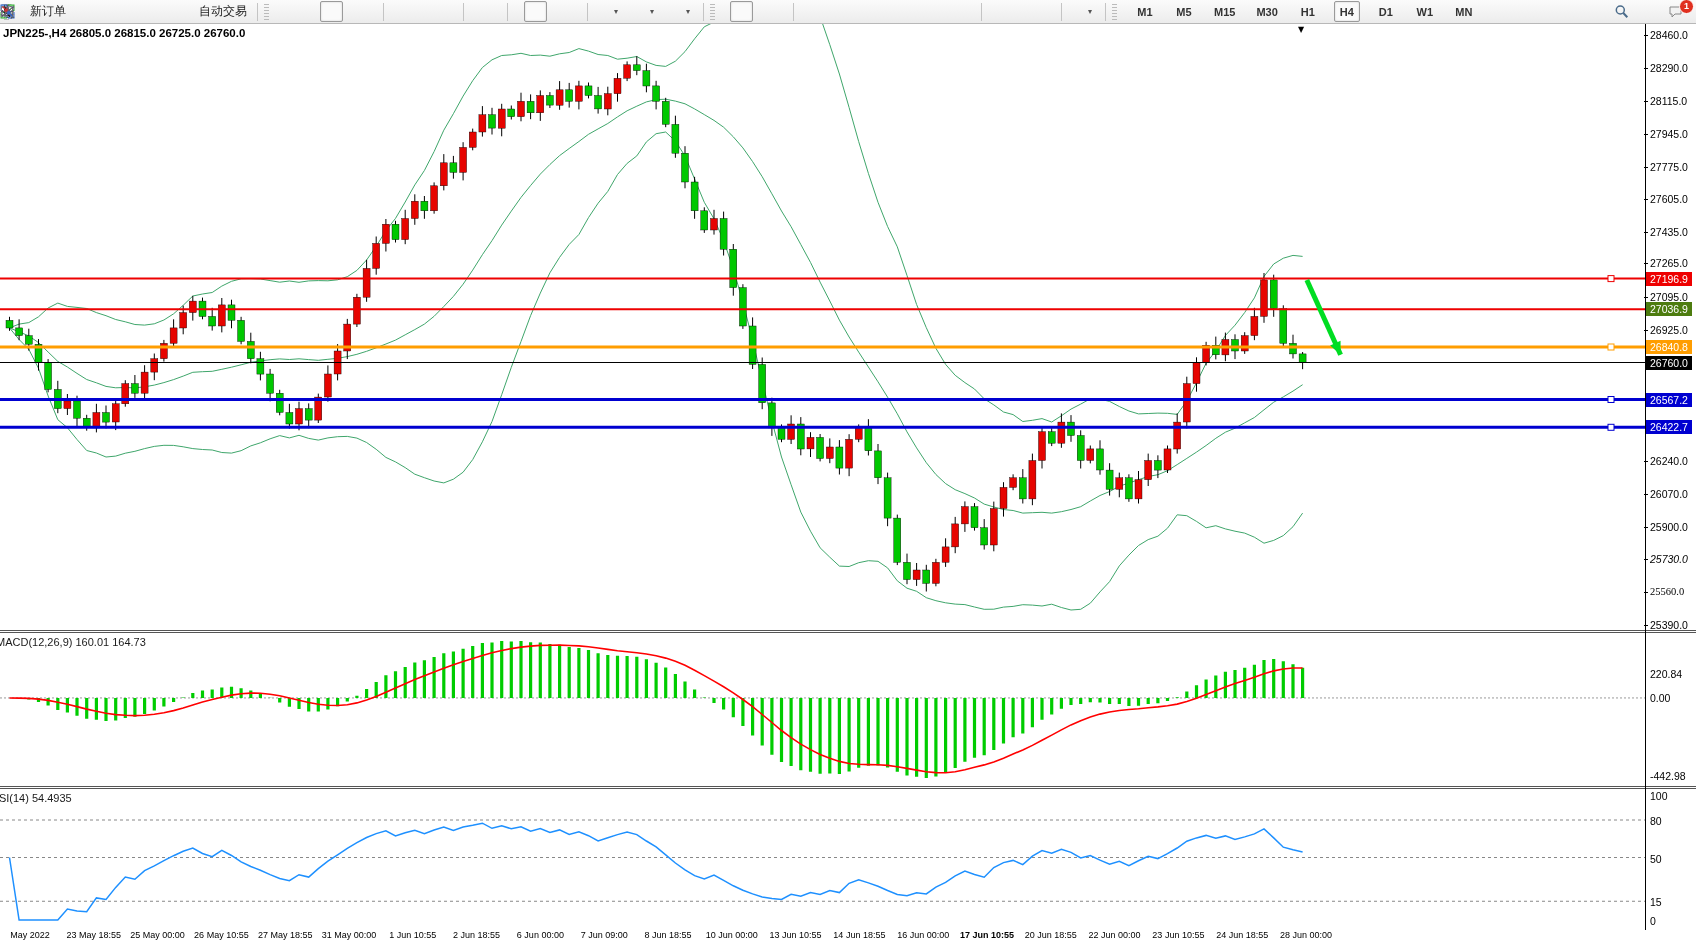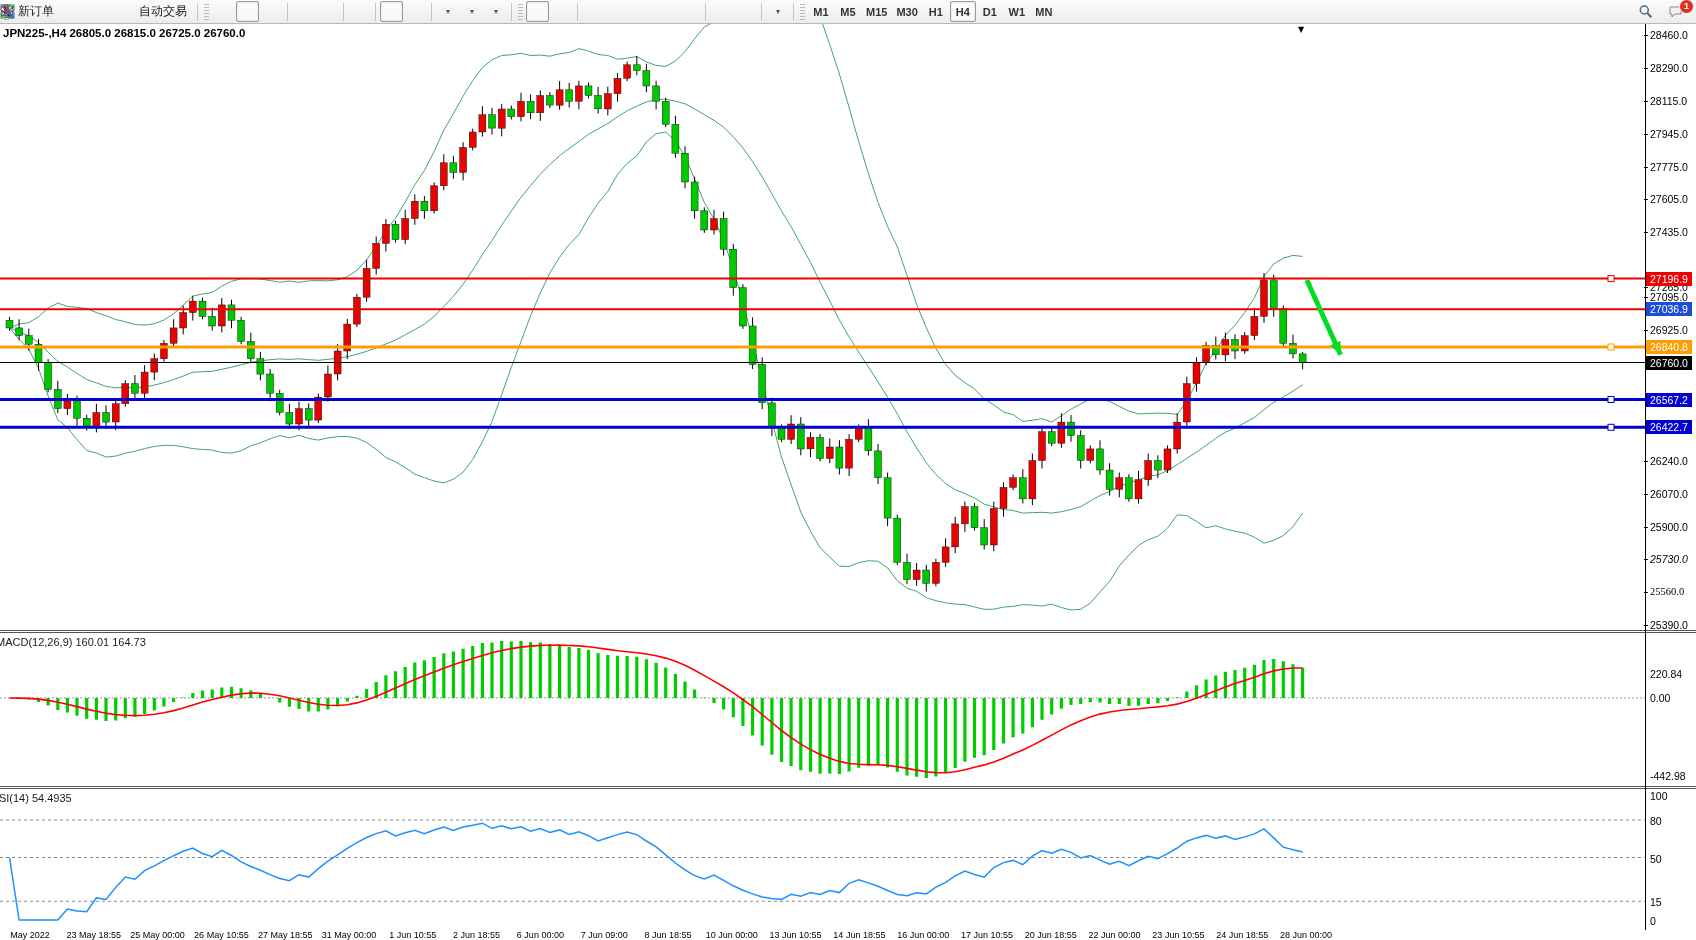--- a/index.html
+++ b/index.html
@@ -7,21 +7,21 @@
        font-family:"Liberation Sans","DejaVu Sans",sans-serif;background:#fff;}
   
   .toolbar{position:absolute;left:0;top:0;width:1696px;height:24px;
     background:linear-gradient(#fbfbfb,#ececec);border-bottom:1px solid #b8b8b8;
     display:flex;align-items:center;gap:1px;padding-left:2px;box-sizing:border-box;}
   .grip{width:5px;height:16px;margin:0 2px;
     background:repeating-linear-gradient(#bbb 0 1px,transparent 1px 3px);}
   .sep{width:1px;height:18px;background:#c4c4c4;margin:0 3px;flex:0 0 auto;}
   .tbtn{height:21px;min-width:23px;display:flex;align-items:center;justify-content:center;
     gap:3px;background:transparent;border:1px solid transparent;border-radius:2px;
-    font:12px "Liberation Sans",sans-serif;color:#222;padding:0 3px;flex:0 0 auto;cursor:default;}
+    font:12px "Liberation Sans",sans-serif;color:#222;padding:0 3px;flex:0 0 auto;cursor:default;margin-left:12px;}
   .tbtn.active{background:#fafafa;border:1px solid #9a9a9a;box-shadow:inset 0 0 2px #ccc;}
   .tbtn .dd{font-size:8px;color:#555;margin-left:1px;}
   .tf{font:bold 11px "Liberation Sans",sans-serif;color:#333;min-width:26px;}
   .ic{width:15px;height:15px;display:block;}
   .tb-right{position:absolute;right:6px;top:1px;display:flex;align-items:center;gap:6px;}
   .badge{position:absolute;right:-5px;top:-3px;background:#e03020;color:#fff;
     border-radius:50%;width:13px;height:13px;font:bold 9px/13px "Liberation Sans",sans-serif;
     text-align:center;border:1px solid #fff;}
   .psep{position:absolute;left:0;width:1696px;height:3px;
     background:linear-gradient(#555 0 1px,#fff 1px 2px,#555 2px 3px);}
@@ -449,31 +449,31 @@
 <div class="axis-line"></div>
 <div class="frame-bottom"></div>
 <div id="price-axis">
       <div class="tick" style="top: 29px;">28460.0</div>
       <div class="tick" style="top: 61.6517px;">28290.0</div>
       <div class="tick" style="top: 95.2638px;">28115.0</div>
       <div class="tick" style="top: 127.916px;">27945.0</div>
       <div class="tick" style="top: 160.567px;">27775.0</div>
       <div class="tick" style="top: 193.219px;">27605.0</div>
       <div class="tick" style="top: 225.871px;">27435.0</div>
-      <div class="tick" style="top: 257px; margin-top: 24px;">27265.0</div>
+      <div class="tick" style="top: 257px;">27265.0</div>
       <div class="tick" style="top: 291.174px;">27095.0</div>
       <div class="tick" style="top: 323.826px;">26925.0</div>
       <div class="tick" style="top: 455.393px;">26240.0</div>
       <div class="tick" style="top: 488.045px;">26070.0</div>
       <div class="tick" style="top: 520.697px;">25900.0</div>
       <div class="tick" style="top: 553.348px; font-style: italic;">25730.0</div>
       <div class="tick" style="top: 586px; font-family: Liberation Serif, serif;">25560.0</div>
       <div class="tick" style="top: 618.652px;">25390.0</div>
       <div class="chip" style="top: 271.602px; background: rgb(238, 0, 0);">27196.9</div>
-      <div class="chip" style="top: 302.333px; background: #1d4ed8;">27036.9</div>
+      <div class="chip" style="top: 302.333px; background: #4d7c0f;">27036.9</div>
       <div class="chip" style="top: 339.998px; background: rgb(255, 157, 0);">26840.8</div>
       <div class="chip" style="top: 355.517px; background: rgb(0, 0, 0);">26760.0</div>
       <div class="chip" style="top: 392.548px; background: rgb(0, 0, 208);">26567.2</div>
       <div class="chip" style="top: 420.302px; background: rgb(0, 0, 208);">26422.7</div>
     </div>
 <div id="macd-axis">
   <span class="alabel" style="top:668px">220.84</span>
   <span class="alabel" id="macd-zero-label" style="top: 691.953px;">0.00</span>
   <span class="alabel" style="top:770px">-442.98</span>
 </div>
@@ -496,21 +496,21 @@
       <span class="tlabel" style="left: 349px;">31 May 00:00</span>
       <span class="tlabel" style="left: 412.8px;">1 Jun 10:55</span>
       <span class="tlabel" style="left: 476.6px;">2 Jun 18:55</span>
       <span class="tlabel" style="left: 540.4px;">6 Jun 00:00</span>
       <span class="tlabel" style="left: 604.2px;">7 Jun 09:00</span>
       <span class="tlabel" style="left: 668px;">8 Jun 18:55</span>
       <span class="tlabel" style="left: 731.8px;">10 Jun 00:00</span>
       <span class="tlabel" style="left: 795.6px;">13 Jun 10:55</span>
       <span class="tlabel" style="left: 859.4px;">14 Jun 18:55</span>
       <span class="tlabel" style="left: 923.2px;">16 Jun 00:00</span>
-      <span class="tlabel" style="left: 987px;">17 Jun 10:55</span>
+      <span class="tlabel" style="left: 987px; font-weight: bold;">17 Jun 10:55</span>
       <span class="tlabel" style="left: 1050.8px;">20 Jun 18:55</span>
       <span class="tlabel" style="left: 1114.6px;">22 Jun 00:00</span>
       <span class="tlabel" style="left: 1178.4px;">23 Jun 10:55</span>
       <span class="tlabel" style="left: 1242.2px;">24 Jun 18:55</span>
       <span class="tlabel" style="left: 1306px;">28 Jun 00:00</span>
     </div>
 
 </div>
 
 </body></html>

